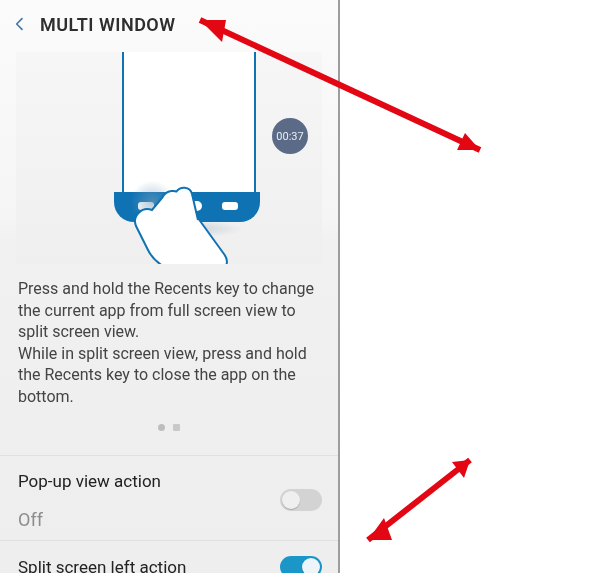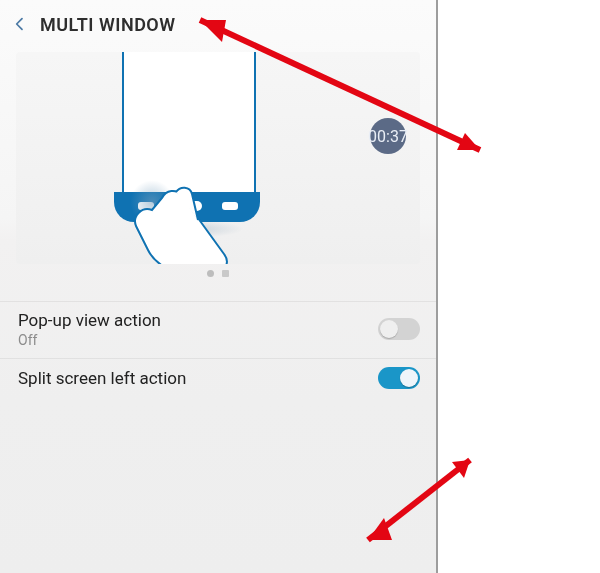--- a/index.html
+++ b/index.html
@@ -1,44 +1,44 @@
 <!DOCTYPE html>
 <html><head>
 <meta charset="utf-8">
 <style>
   html,body{margin:0;padding:0;font-family:-apple-system,BlinkMacSystemFont,"Segoe UI",Roboto,Arial,sans-serif}
   #stage{position:relative;width:600px;height:573px;background:#fff;overflow:hidden}
-  .phone{position:absolute;left:0;top:0;width:438px;height:573px;background:linear-gradient(180deg,#fbfbfb 0%,#f5f5f5 38%,#f2f1f1 42%,#efefef 70%,#eeeeee 100%);border-right:2px solid #9d9d9d;box-sizing:border-box}
+  .phone{position:absolute;left:0;top:0;width:340px;height:573px;background:linear-gradient(180deg,#fbfbfb 0%,#f5f5f5 38%,#f2f1f1 42%,#efefef 70%,#eeeeee 100%);border-right:2px solid #9d9d9d;box-sizing:border-box}
   
   .hdr{display:flex;align-items:center;height:40px;padding:4px 6px 0 6px}
   .back{width:28px;height:28px;display:flex;align-items:center;justify-content:center;color:#4c7aa5}
   .title{font-size:18px;font-weight:600;letter-spacing:.5px;color:#2e2e2e;margin-left:6px}
   
   .card{margin:8px 16px 0 16px;height:212px;border-radius:4px;background:linear-gradient(180deg,#f6f6f6,#efefef);position:relative;overflow:hidden}
   .devbody{position:absolute;left:106px;top:0;width:130px;height:140px;background:#fff;border-left:2px solid #0f72b2;border-right:2px solid #0f72b2;border-top:none;border-bottom:none}
   .devchin{position:absolute;left:98px;top:140px;width:146px;height:30px;background:#0f72b2;border-radius:0 0 20px 20px}
   .devshadow{position:absolute;left:118px;top:168px;width:110px;height:18px;background:radial-gradient(ellipse at center,rgba(80,120,150,.25),transparent 70%)}
   .navhole{position:absolute;top:150px;background:#fff;border-radius:3px;height:8px}
   .nh1{left:122px;width:16px}
   .nh2{left:160px;width:26px;border-radius:12px;height:10px;top:149px}
   .nh3{left:206px;width:16px}
   .tap{position:absolute;left:114px;top:128px;width:44px;height:44px;border-radius:50%;background:radial-gradient(circle,rgba(120,160,190,.55),rgba(120,160,190,0) 70%)}
-  .badge{position:absolute;right:14px;top:66px;width:36px;height:36px;border-radius:50%;background:#5b6a86;color:#e9eef6;font-size:16px;display:flex;align-items:center;justify-content:center}
+  .badge{position:absolute;right:14px;top:66px;width:36px;height:36px;border-radius:50%;background:#5b6a86;color:#e9eef6;font-size:11px;display:flex;align-items:center;justify-content:center}
   
   .desc{padding:14px 18px 10px 18px;font-size:16px;line-height:1.35;color:#444}
   .dots{display:flex;gap:8px;justify-content:center;margin-top:6px}
   .dot{width:7px;height:7px;background:#c9c9c9}
   .dot.sq{border-radius:1px}
   .dot.round{border-radius:50%;background:#bdbdbd}
   
   .rows{margin-top:24px}
-  .row{display:flex;align-items:center;justify-content:space-between;padding:8px 16px 10px 18px;border-top:1px solid rgba(0,0,0,.06)}
+  .row{display:flex;align-items:center;justify-content:space-between;padding:15px 16px 10px 18px;border-top:1px solid rgba(0,0,0,.06)}
   .row .txt{display:flex;flex-direction:column}
   .rlabel{font-size:17px;color:#222}
-  .rstate{font-size:14px;margin-top:2px}
+  .rstate{font-size:18px;margin-top:18px}
   .state-off{color:#8c8c8c}
   .state-on{color:#1a96c8}
   .toggle{width:42px;height:22px;border-radius:12px;position:relative}
   .toggle.off{background:#d3d3d3}
   .toggle.off::after{content:"";position:absolute;left:2px;top:2px;width:18px;height:18px;border-radius:50%;background:#efefef;box-shadow:0 1px 1px rgba(0,0,0,.2)}
   .toggle.on{background:#1a96c8}
   .toggle.on::after{content:"";position:absolute;right:2px;top:2px;width:18px;height:18px;border-radius:50%;background:#eef5fa;box-shadow:0 1px 1px rgba(0,0,0,.25)}
   
   .ann{position:absolute;left:408px;top:432px;font-size:16px;font-weight:600;color:#e30613}
 </style>
@@ -66,20 +66,24 @@
       <div class="devshadow"></div>
       <div class="tap"></div>
 
       <svg width="200" height="200" style="position:absolute;left:90px;top:110px">
         <path d="M56 36 C60 28 70 26 76 34 L118 92 C124 100 120 108 112 108 L72 108 C60 108 48 100 42 88 L30 64 C26 54 36 44 46 48 Z" fill="#ffffff" stroke="#0f72b2" stroke-width="2"></path>
         <path d="M70 30 C74 24 84 24 86 32 L92 58" fill="#ffffff" stroke="#0f72b2" stroke-width="2"></path>
       </svg>
       <div class="badge">00:37</div>
     </div>
 
+    <div class="desc">
+      <span>Press and hold the Recents key to change the current app from full screen view to split screen view.</span><br>
+      <span>While in split screen view, press and hold the Recents key to close the app on the bottom.</span>
+    </div>
 
     <div class="dots">
       <div class="dot round"></div>
       <div class="dot sq"></div>
     </div>
 
     <div class="rows">
       <div class="row">
         <div class="txt">
           <span class="rlabel">Pop-up view action</span>

